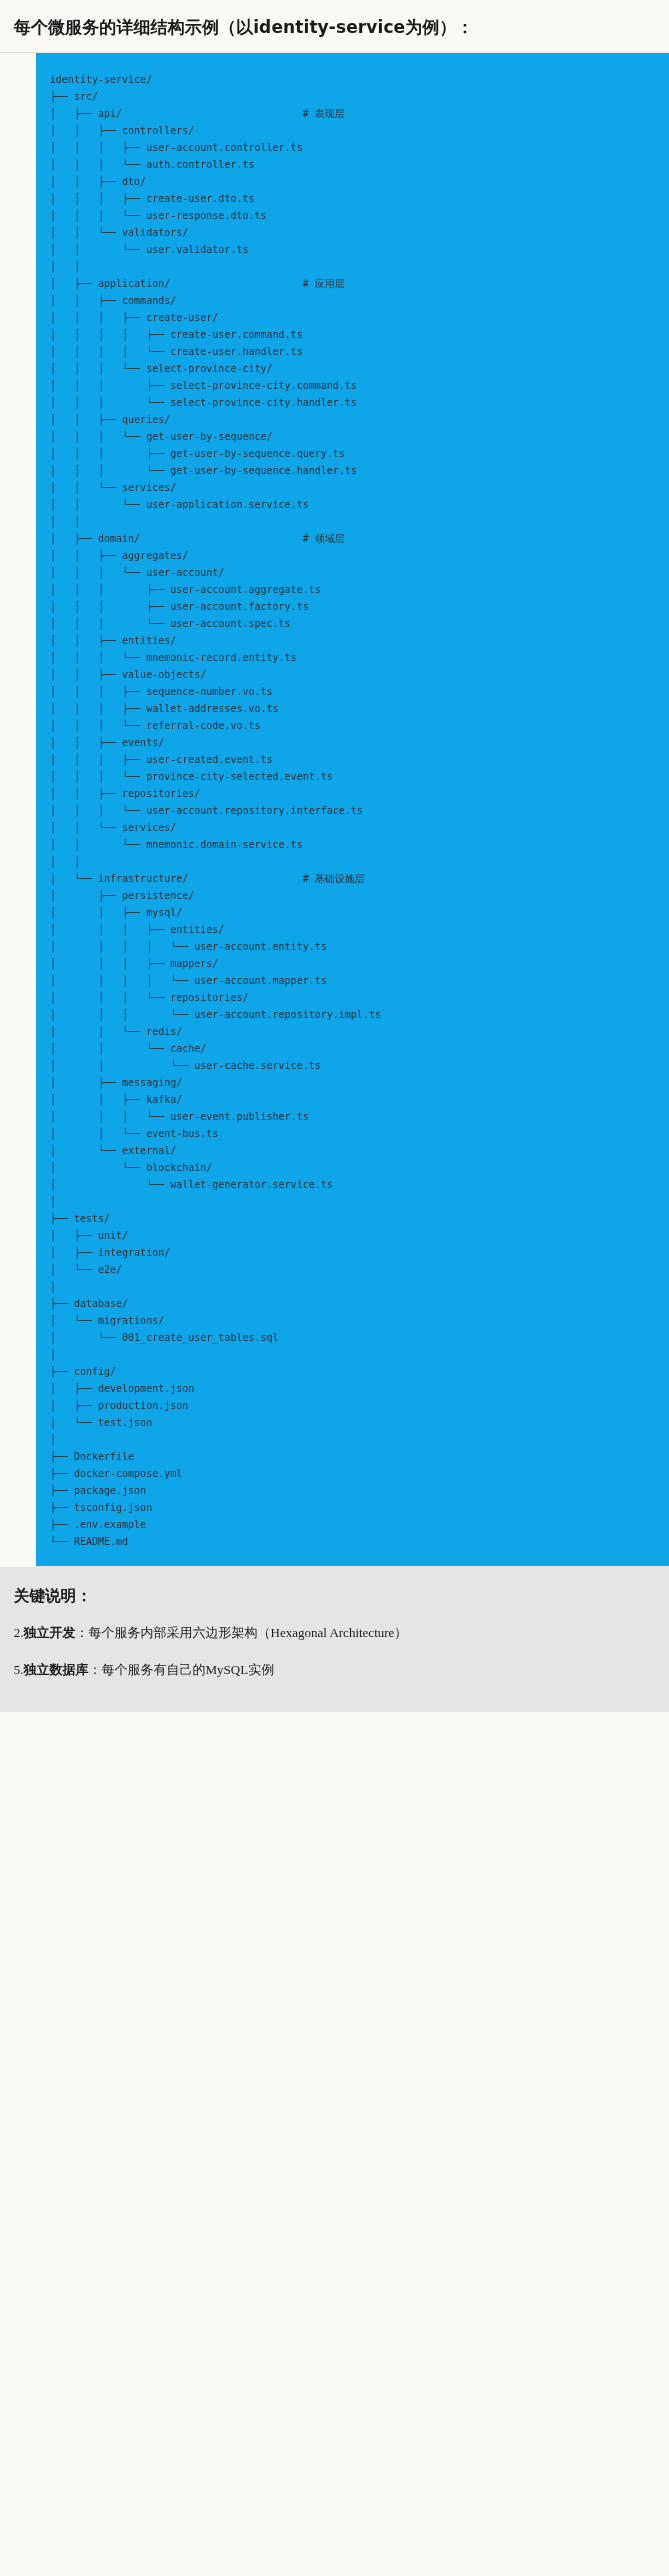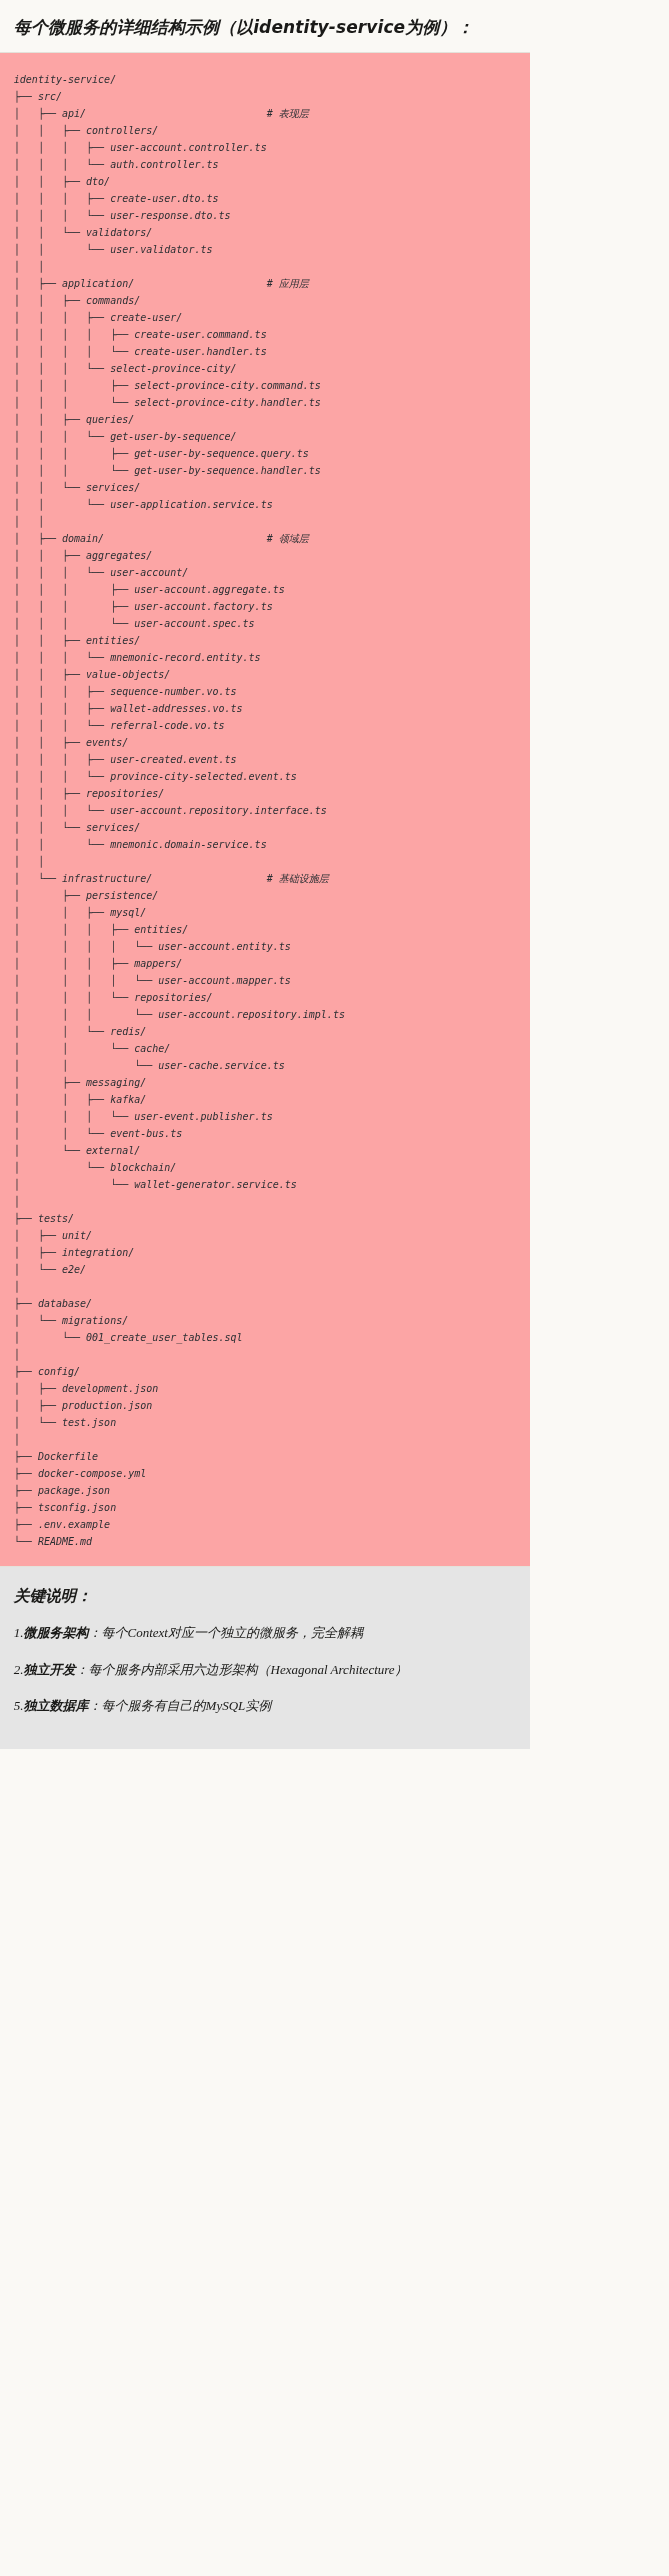--- a/index.html
+++ b/index.html
@@ -3,42 +3,43 @@
 <meta charset="utf-8">
 <style>
   html,body{margin:0;padding:0;}
   body{
     width:669px;
     background:#faf9f5;
     font-family:"Liberation Serif", serif;
     color:#1a1a18;
     -webkit-font-smoothing:antialiased;
   }
-  .page{width:530px;box-sizing:border-box;font-style:italic;}
+  .page{width:669px;box-sizing:border-box;}
 
   
   .header{
     padding:16.3px 13.8px 13.8px 13.8px;
     border-bottom:0.6px solid #e4e2da;
     background:#faf9f5;
   }
   .header h1{
     margin:0;
     font-size:17px;
     line-height:1.3;
     font-weight:700;
     font-family:"DejaVu Sans","Liberation Sans",sans-serif;
     letter-spacing:0.1px;
   }
 
   
   .tree-block{
     padding:17.5px 13.8px 16.3px 13.8px;
-    background:#fca5a5;
+    background:#0ea5e9;
     border-bottom:0.6px solid #e4e2da;
+    margin-left:36px;
   }
   pre.tree{
     margin:0;
     font-family:"DejaVu Sans Mono","Liberation Mono",monospace;
     font-size:10px;
     line-height:17px;
     color:#2b2f33;
     white-space:pre;
     letter-spacing:0px;
     tab-size:4;
@@ -166,23 +167,20 @@
 ├── docker-compose.yml
 ├── package.json
 ├── tsconfig.json
 ├── .env.example
 └── README.md</pre>
   </div>
 
   <div class="notes">
     <h2>关键说明：</h2>
 
-    <p class="note-item">
-      <span class="num">1.</span><span class="term">微服务架构</span><span class="sep">：</span><span class="desc">每个Context对应一个独立的微服务，完全解耦</span>
-    </p>
 
     <p class="note-item">
       <span class="num">2.</span><span class="term">独立开发</span><span class="sep">：</span><span class="desc">每个服务内部采用六边形架构（Hexagonal Architecture）</span>
     </p>
 
 
 
     <p class="note-item">
       <span class="num">5.</span><span class="term">独立数据库</span><span class="sep">：</span><span class="desc">每个服务有自己的MySQL实例</span>
     </p>

